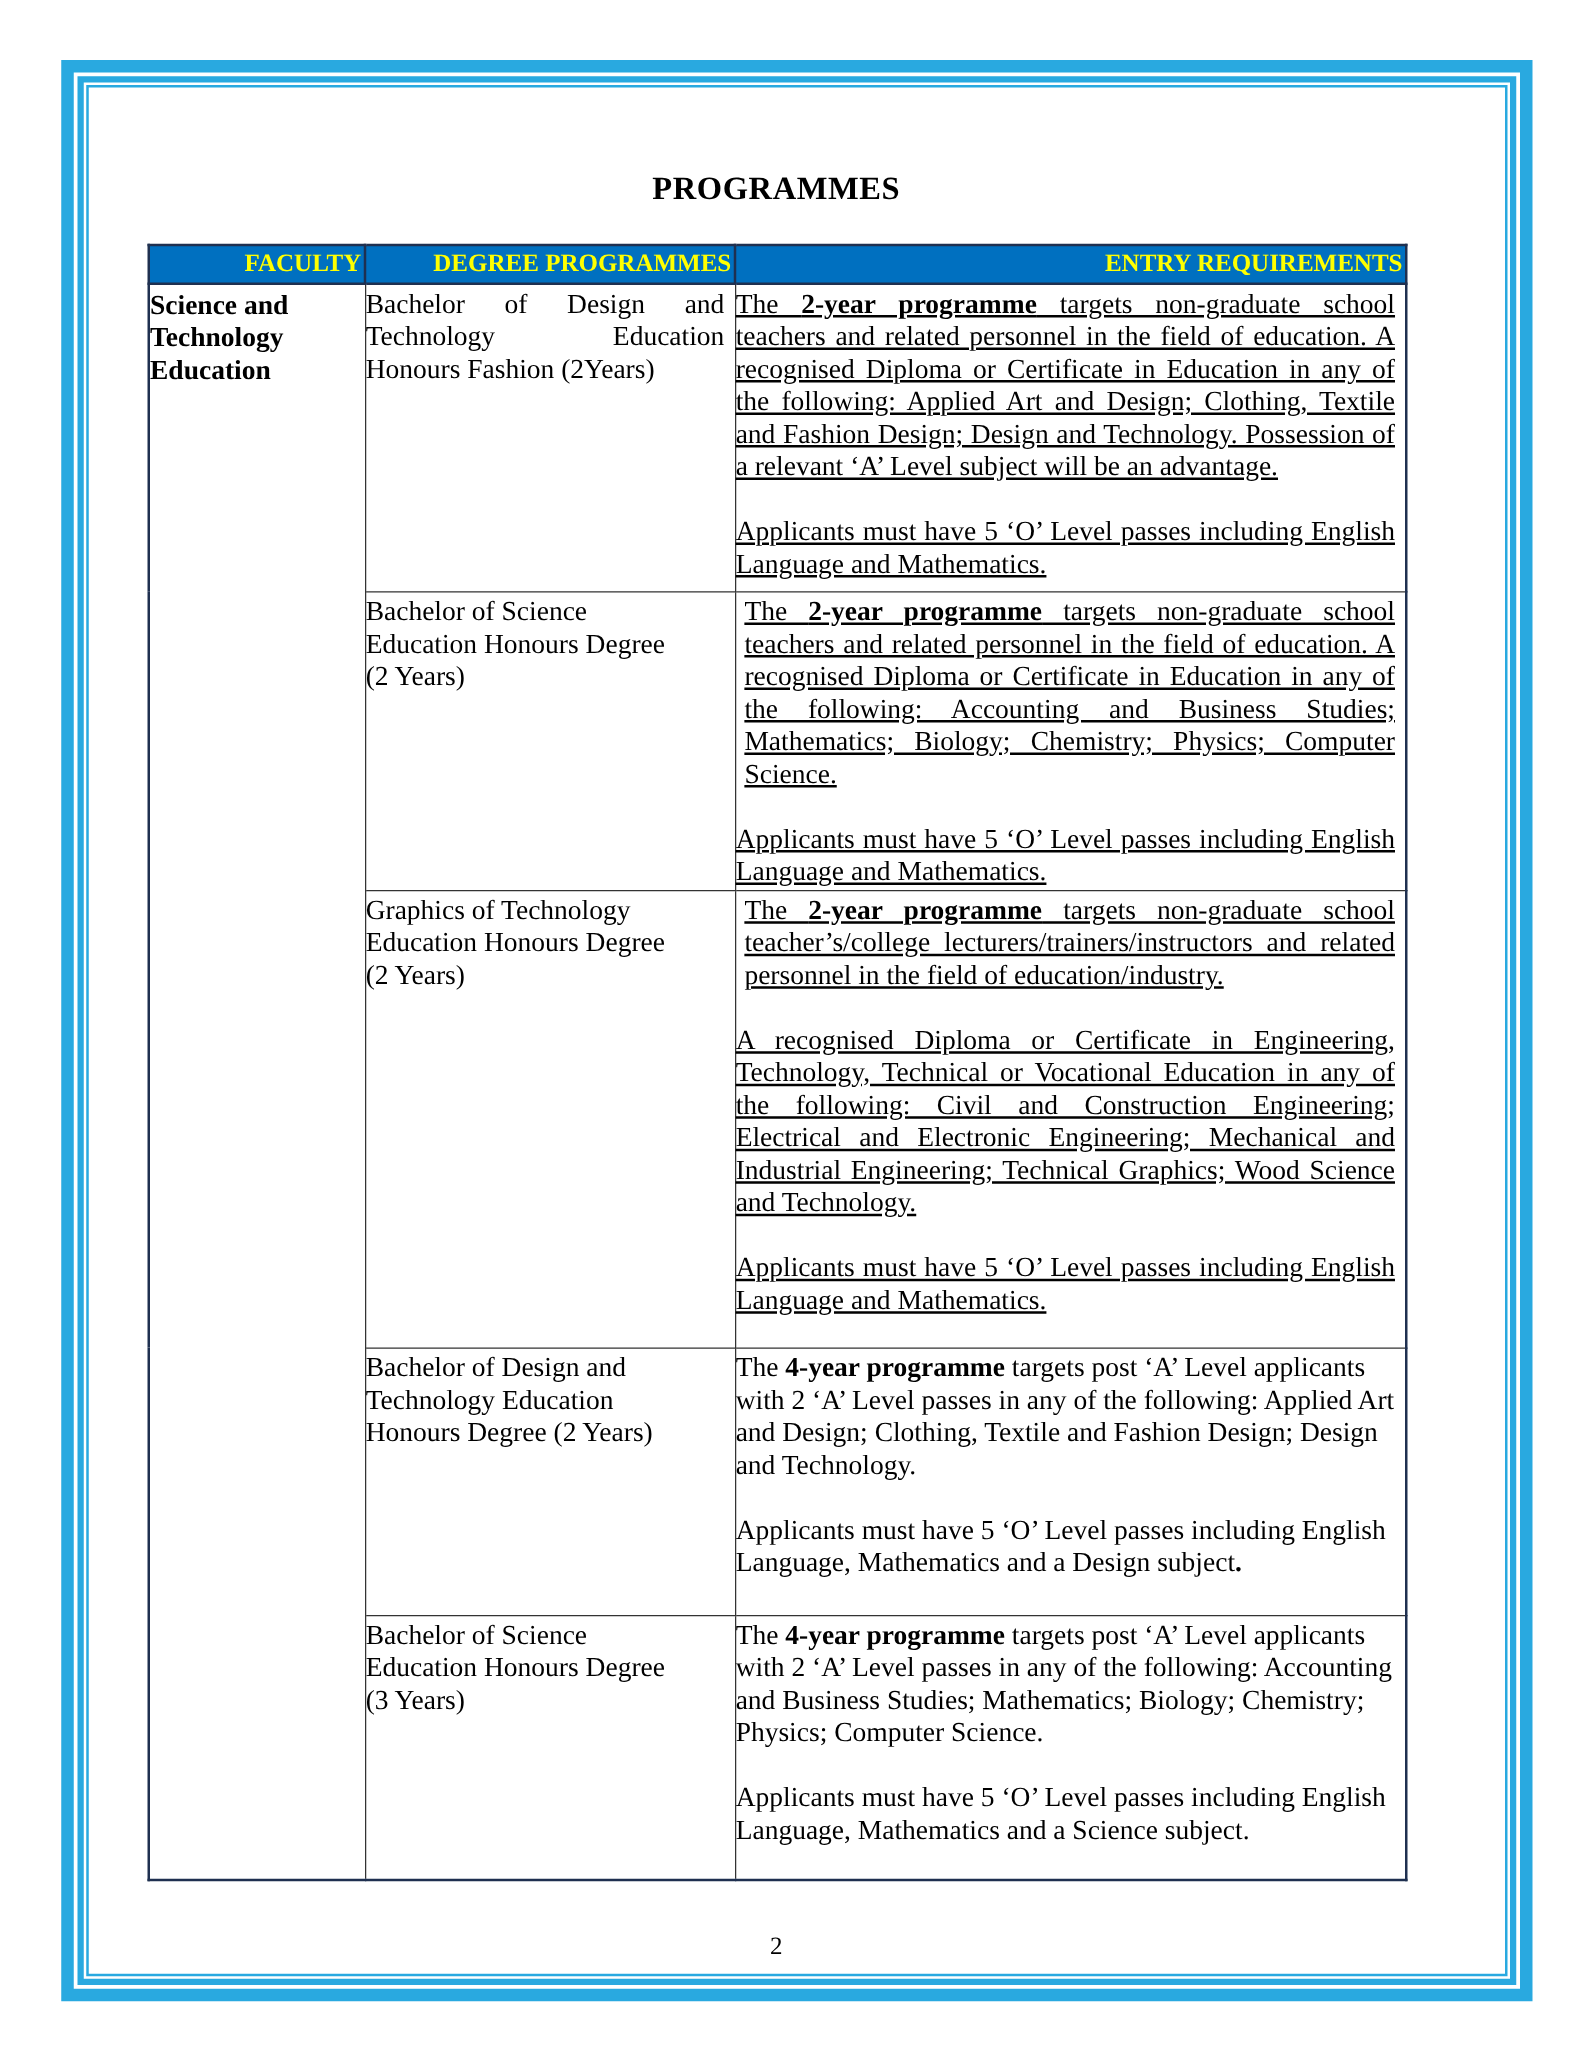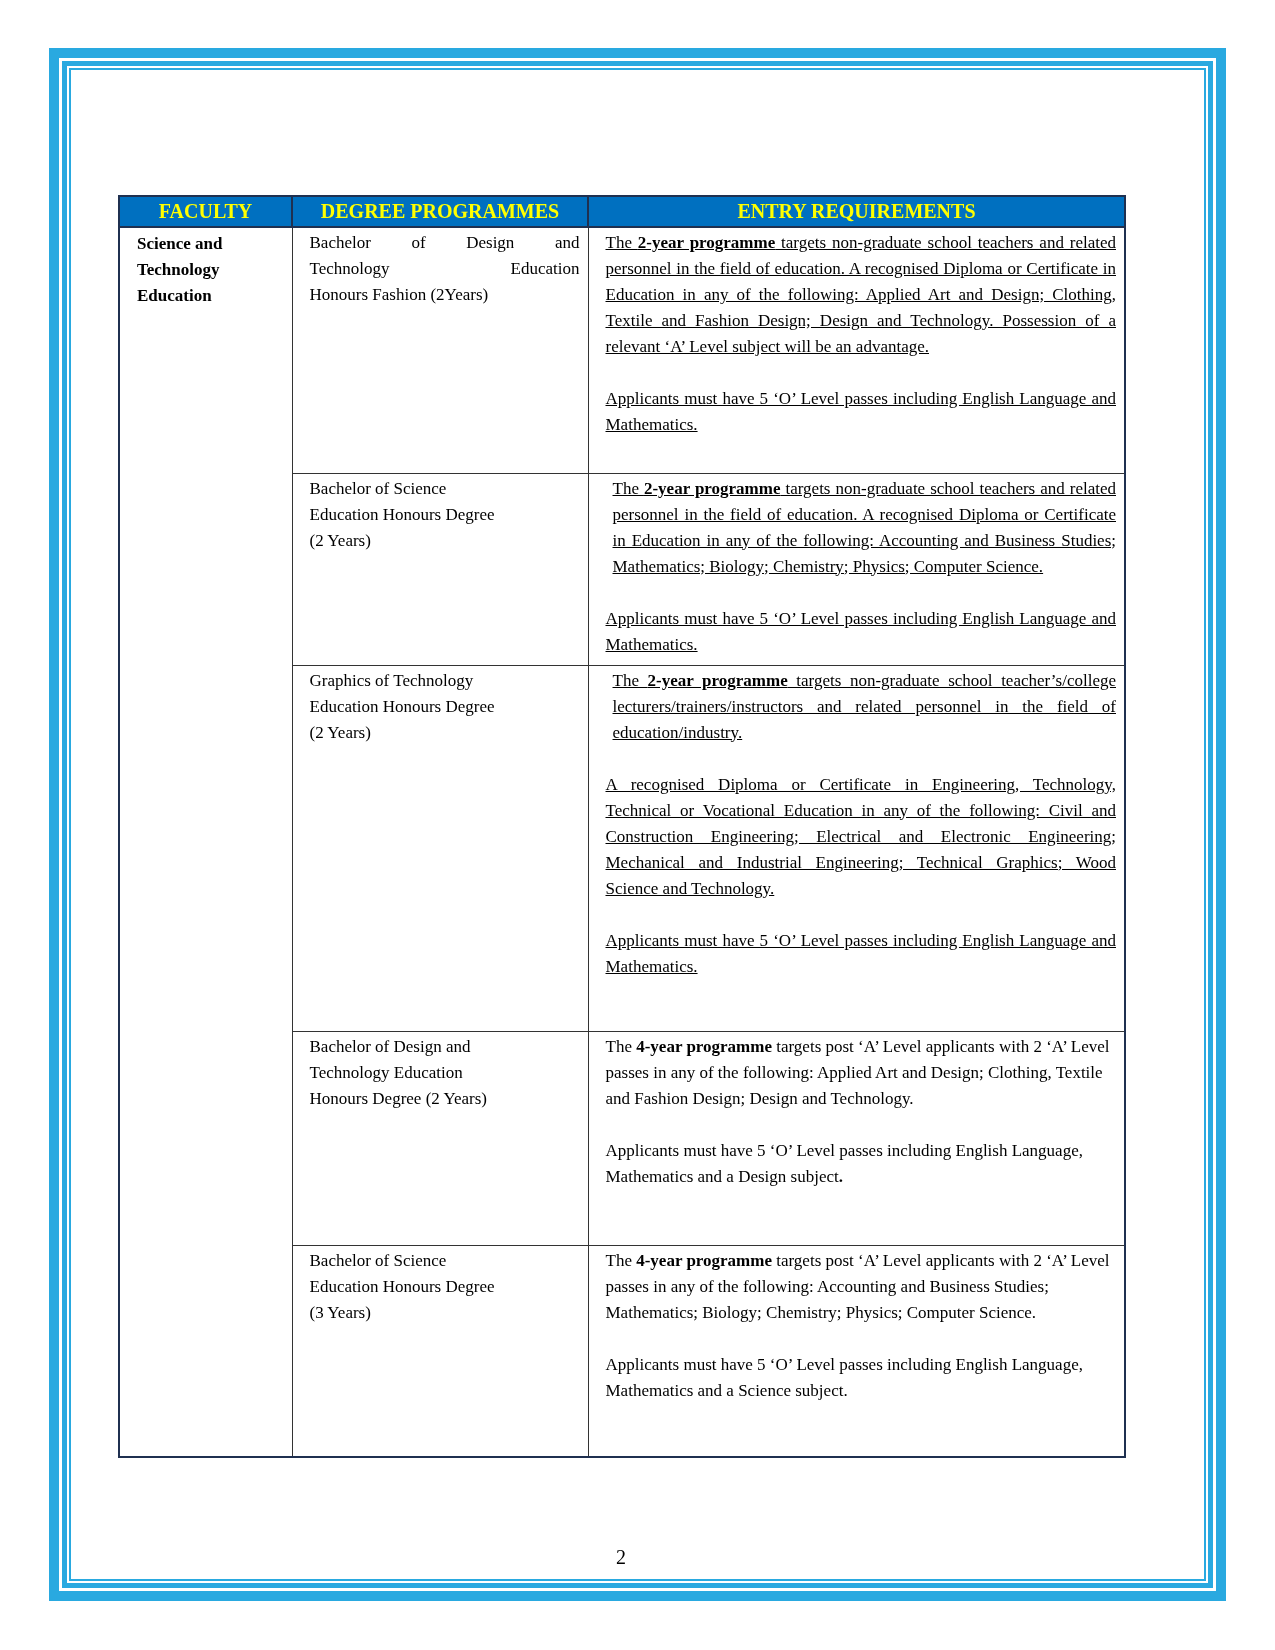--- a/index.html
+++ b/index.html
@@ -13,26 +13,26 @@
   .border-inner{position:absolute;top:2px;left:2px;right:2px;bottom:2px;border:2px solid var(--page-border,#29A9E0);}
 
   .title{
     position:absolute;top:136px;left:118px;width:1006px;text-align:center;
     font-size:26px;font-weight:bold;letter-spacing:.5px;
   }
   .table-wrap{position:absolute;top:195px;left:118px;}
   table{border-collapse:collapse;table-layout:fixed;width:1006px;border:2px solid #1F3050;}
   th{
     background:var(--header-bg,#0070C0);color:var(--header-text,#FFFF00);
-    font-weight:bold;font-size:20px;height:27px;padding:1px 2px;text-align:center;
+    font-weight:bold;font-size:20px;height:27px;padding:1px 2px;text-align:right;
     border:2px solid #1F3050;
   }
   td{
     border:1.5px solid #333;vertical-align:top;
-    padding:2px 8px 2px 17px;font-size:17px;line-height:26px;
+    padding:2px 8px 2px 0;font-size:22px;line-height:26px;
   }
   tbody tr:nth-child(1){height:246px;}
   tbody tr:nth-child(2){height:192px;}
   tbody tr:nth-child(3){height:366px;}
   tbody tr:nth-child(4){height:214px;}
   tbody tr:nth-child(5){height:212px;}
   .faculty-cell{font-weight:bold;padding-top:3px;}
   .programme-cell .prog-line{white-space:normal;}
   .programme-cell.justify-lines .prog-line:not(:last-child){text-align:justify;text-align-last:justify;}
   .requirements-cell p{margin:0 0 26px 0;}
@@ -47,20 +47,21 @@
 <body>
 
 <div class="page">
 
   <div class="border-outer">
     <div class="border-mid">
       <div class="border-inner"></div>
     </div>
   </div>
 
+  <div class="title">PROGRAMMES</div>
 
   <div class="table-wrap">
     <table>
       <colgroup>
         <col style="width:173px">
         <col style="width:296px">
         <col style="width:537px">
       </colgroup>
       <thead>
         <tr>

